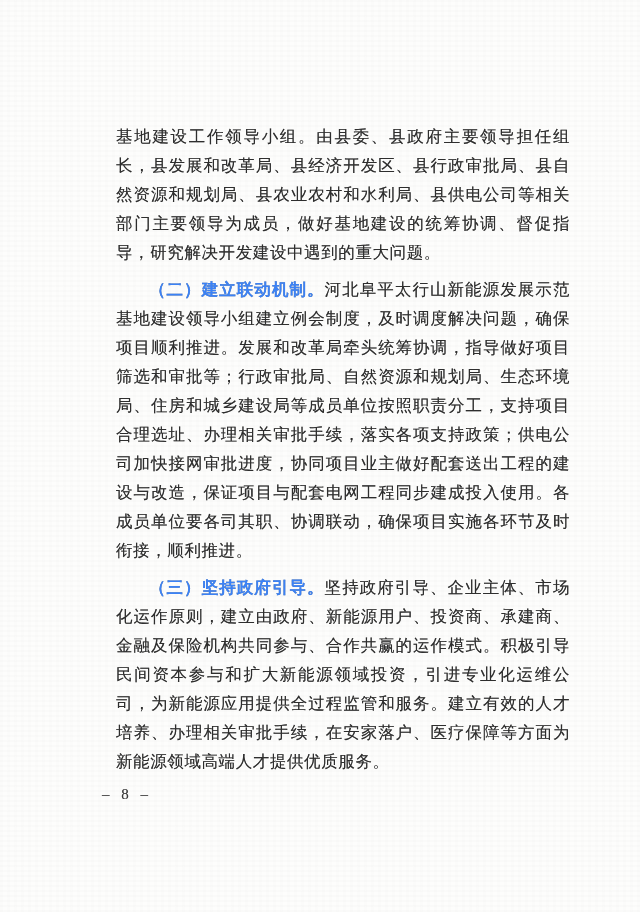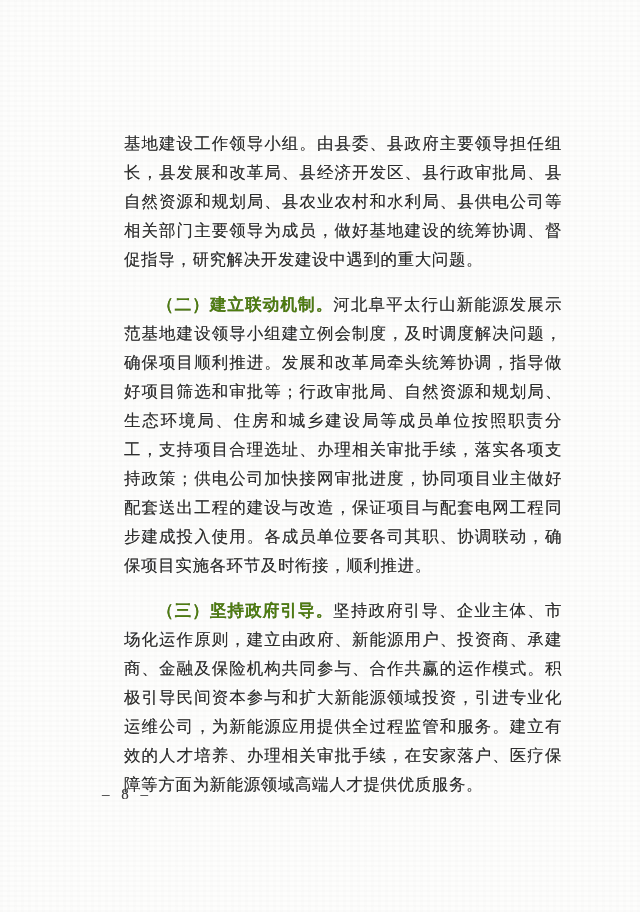--- a/index.html
+++ b/index.html
@@ -31,32 +31,31 @@
     left: 108px;
     top: 114px;
     width: 470px;
     font-size: 16.5px;
     line-height: 29px;
     letter-spacing: 0.6px;
     text-align: justify;
     text-shadow: 0 0 0.4px rgba(40,40,40,0.55);
   }
   .para {
-    margin: 16px;
-    font-family: Liberation Mono, monospace;
+    margin: 8px;
   }
   .para + .para {
     margin-top: 6px;
   }
   .indent {
     text-indent: 2em;
   }
   .para strong {
     font-weight: bold;
-    color: #4d7c0f;
+    color: #3b82f6;
   }
   .page-number {
     position: absolute;
     left: 102px;
     top: 786px;
     font-size: 15px;
     letter-spacing: 4px;
     color: #3a3a3a;
     text-shadow: 0 0 0.4px rgba(40,40,40,0.5);
   }

